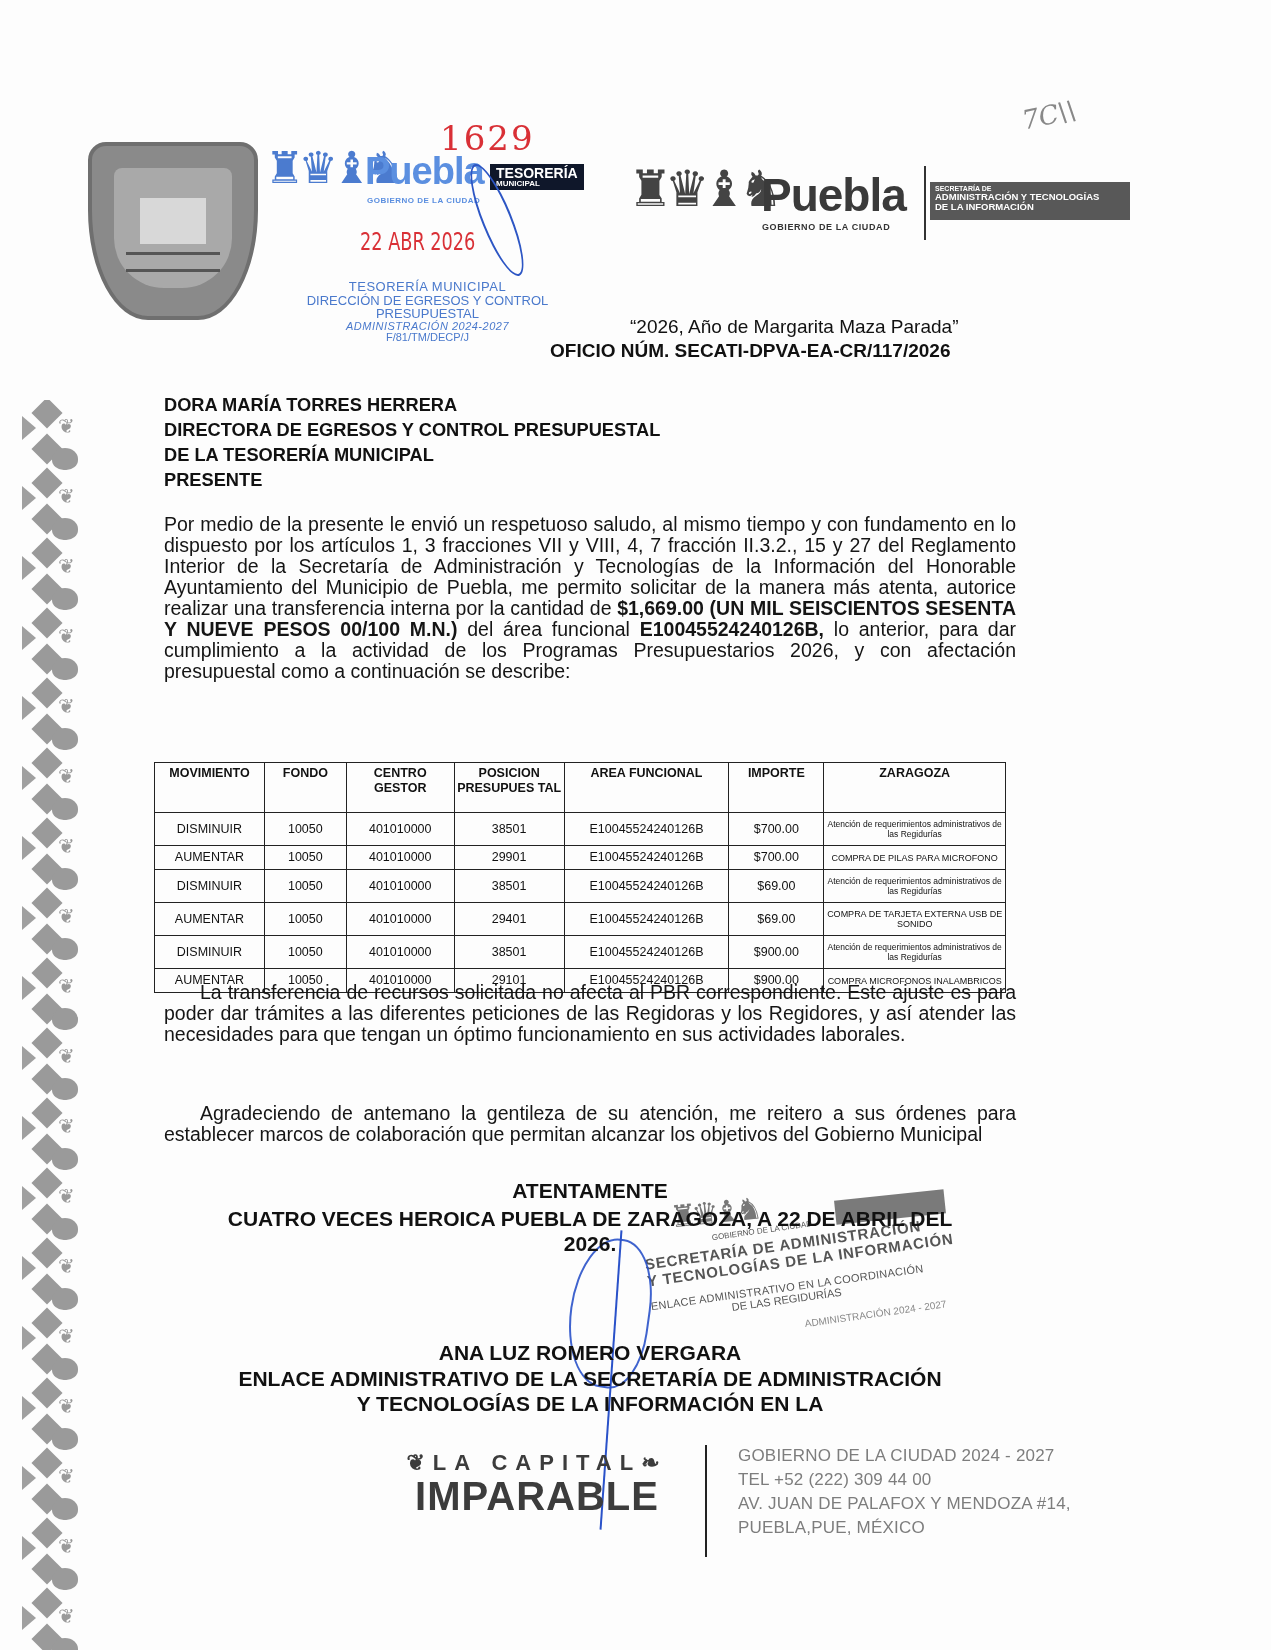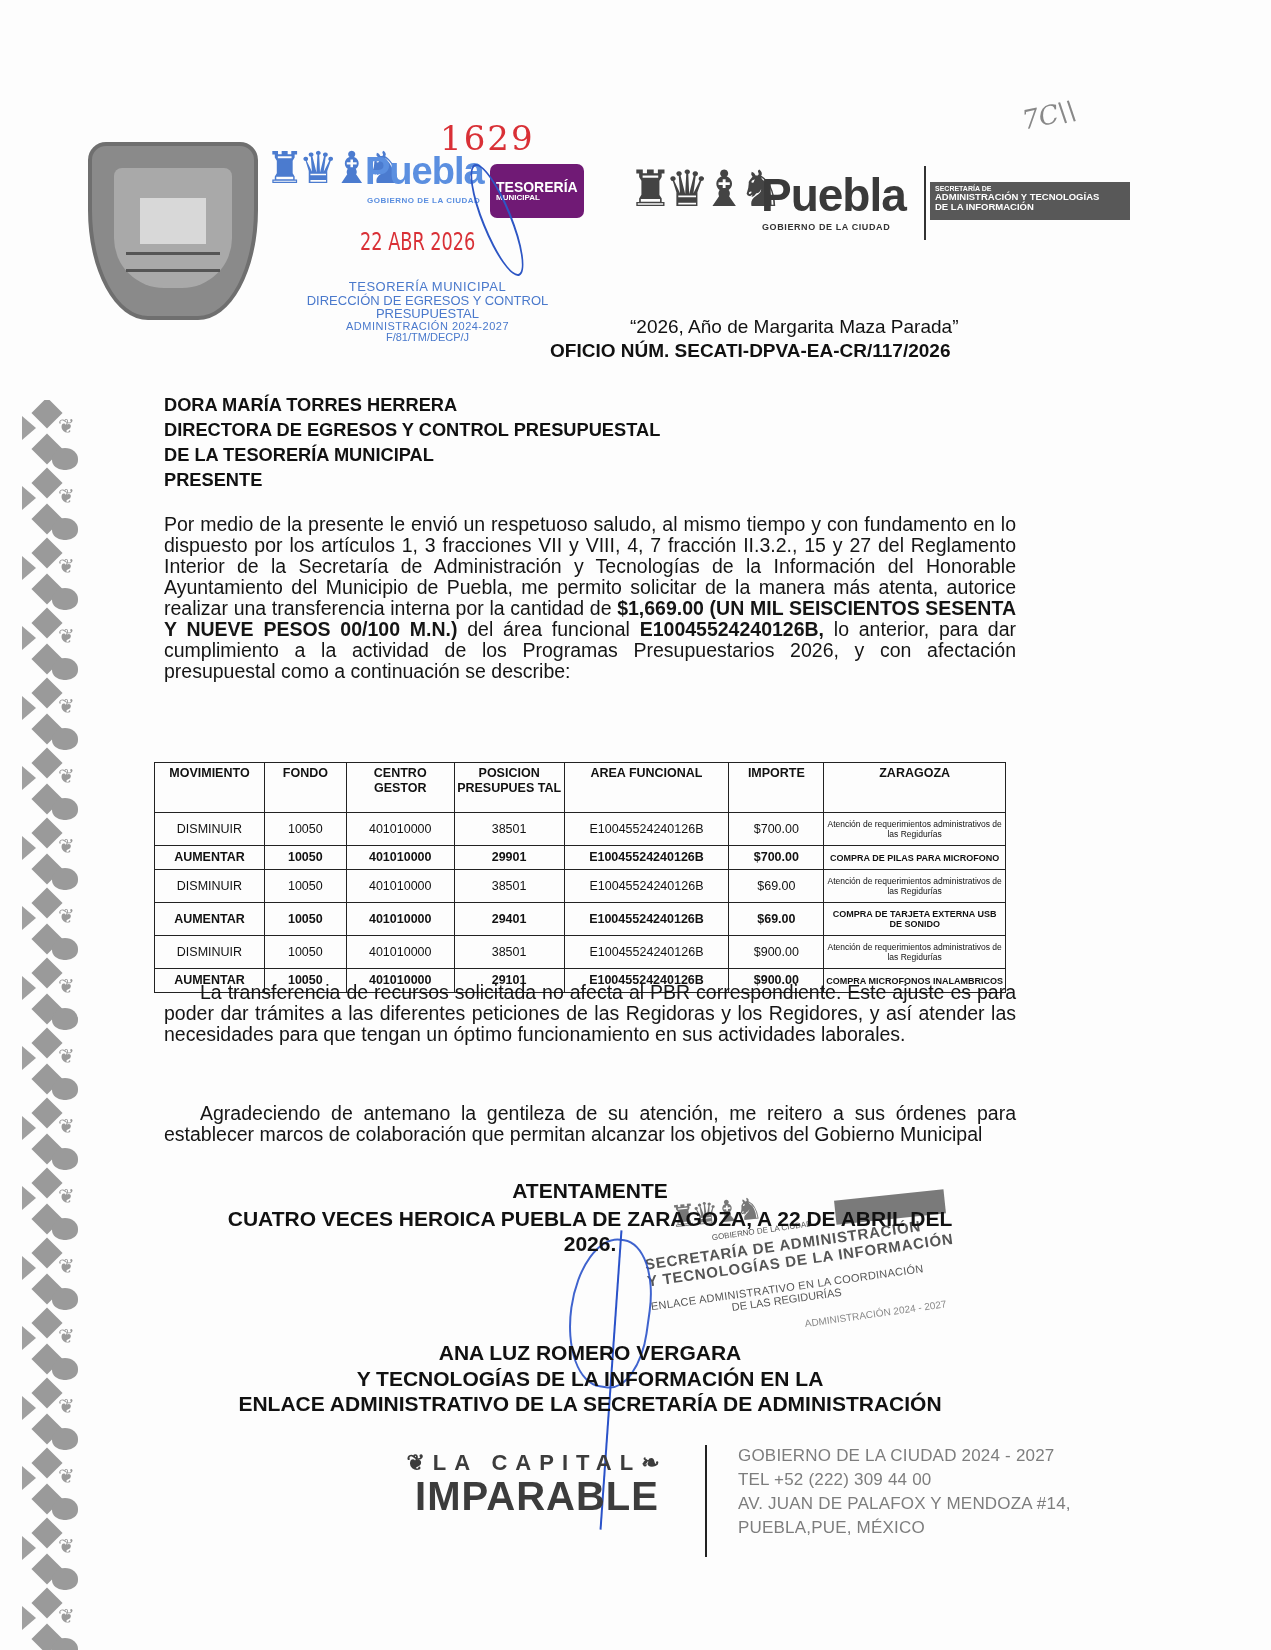--- a/index.html
+++ b/index.html
@@ -17,29 +17,29 @@
   
   .crest { position: absolute; left: 88px; top: 142px; width: 170px; height: 178px; background: #8a8a8a; border-radius: 18px 18px 60px 60px / 18px 18px 110px 110px; border: 4px solid #6f6f6f; }
   .crest-inner { position: absolute; left: 22px; top: 22px; width: 118px; height: 120px; background: #a9a9a9; border-radius: 8px 8px 50px 50px; }
   .crest-building { position: absolute; left: 26px; top: 30px; width: 66px; height: 46px; background: #d8d8d8; }
   .crest-water { position: absolute; left: 12px; top: 84px; width: 94px; height: 20px; border-top: 3px solid #555; border-bottom: 3px solid #555; }
 
   .stamp-logo { position: absolute; left: 265px; top: 142px; width: 330px; height: 70px; }
   .stamp-glyphs { position: absolute; left: 0; top: 0; font-size: 44px; color: #4b7bcf; letter-spacing: -6px; }
   .stamp-puebla { position: absolute; left: 100px; top: 8px; font-size: 38px; font-weight: bold; color: #5b8fe0; letter-spacing: -1px; }
   .stamp-gob { position: absolute; left: 102px; top: 54px; font-size: 8px; font-weight: bold; color: #5b8fe0; letter-spacing: 0.5px; }
-  .stamp-tesoreria { position: absolute; left: 225px; top: 22px; background: #701a75; color: #fff; font-size: 14px; font-weight: bold; padding: 16px 6px; line-height: 1; border-radius: 7px; }
+  .stamp-tesoreria { position: absolute; left: 225px; top: 22px; background: #0f172a; color: #fff; font-size: 14px; font-weight: bold; padding: 2px 6px; line-height: 1; }
   .stamp-tesoreria small { display: block; font-size: 8px; font-weight: bold; }
   .stamp-number { position: absolute; left: 440px; top: 118px; font-family: "DejaVu Serif", serif; font-size: 34px; color: #d93036; letter-spacing: 2px; }
   .stamp-date { position: absolute; left: 360px; top: 228px; font-family: "DejaVu Sans Condensed", "DejaVu Sans", sans-serif; font-size: 24px; color: #d93036; letter-spacing: 0px; transform: scaleX(0.82); transform-origin: left; }
   .stamp-lines { position: absolute; left: 290px; top: 280px; width: 275px; text-align: center; color: #4a79cc; line-height: 1.05; }
   .stamp-lines .l1 { font-size: 13px; letter-spacing: 0.5px; }
   .stamp-lines .l2 { font-size: 13px; }
   .stamp-lines .l3 { font-size: 13px; }
-  .stamp-lines .l4 { font-size: 11px; letter-spacing: 0.5px; }
+  .stamp-lines .l4 { font-size: 11px; letter-spacing: 0.5px; font-style: italic; }
   .stamp-lines .l5 { font-size: 11px; }
   .stamp-loop { position: absolute; left: 482px; top: 160px; width: 30px; height: 120px; border: 2px solid #2d56c4; border-radius: 50%; transform: rotate(-22deg); }
 
   .sec-logo { position: absolute; left: 628px; top: 158px; width: 510px; height: 80px; }
   .sec-glyphs { position: absolute; left: 0; top: 2px; font-size: 50px; color: #444; letter-spacing: -8px; }
   .sec-puebla { position: absolute; left: 133px; top: 10px; font-size: 46px; font-weight: bold; color: #3a3a3a; letter-spacing: -1px; }
   .sec-gob { position: absolute; left: 134px; top: 64px; font-size: 9px; font-weight: bold; color: #333; letter-spacing: 0.6px; }
   .sec-divider { position: absolute; left: 296px; top: 8px; width: 2px; height: 74px; background: #333; }
   .sec-band { position: absolute; left: 302px; top: 24px; width: 200px; height: 38px; background: #585858; color: #fff; padding: 3px 5px; line-height: 1.05; }
   .sec-band .s1 { font-size: 7px; font-weight: bold; }
@@ -57,21 +57,21 @@
   .p1 { top: 514px; }
   .p2 { top: 982px; text-indent: 36px; }
   .p3 { top: 1103px; text-indent: 36px; }
   .para b { font-weight: bold; }
 
   
   .budget-table { position: absolute; left: 154px; top: 762px; width: 852px; border-collapse: collapse; font-size: 12.5px; }
   .budget-table th, .budget-table td { border: 1.3px solid #222; text-align: center; padding: 0 2px; }
   .budget-table th { vertical-align: top; font-weight: bold; height: 50px; padding-top: 3px; line-height: 15px; }
   .budget-table td { height: 24px; line-height: 11px; }
-  .budget-table tr.up td { font-weight: bold; }
+  .budget-table tr.up td { font-weight: normal; }
   .budget-table td.act { font-size: 8.5px; line-height: 10px; padding: 6px 2px; }
   .budget-table tr.up td.act { font-size: 9px; text-align: center; }
 
   
   .closing { position: absolute; left: 164px; width: 852px; text-align: center; font-weight: bold; font-size: 21px; line-height: 25px; color: #111; }
   .atentamente { top: 1178px; }
   .place-date { top: 1206px; }
   .signer-name { top: 1340px; }
   .signer-title { top: 1366px; }
 
@@ -378,22 +378,22 @@
 <div class="signature"></div>
 <div class="signature-line"></div>
 
 <div class="closing atentamente">ATENTAMENTE</div>
 <div class="closing place-date">
   <div>CUATRO VECES HEROICA PUEBLA DE ZARAGOZA, A 22 DE ABRIL DEL</div>
   <div>2026.</div>
 </div>
 <div class="closing signer-name">ANA LUZ ROMERO VERGARA</div>
 <div class="closing signer-title">
+  <div>ENLACE ADMINISTRATIVO DE LA SECRETARÍA DE ADMINISTRACIÓN</div>
   <div>Y TECNOLOGÍAS DE LA INFORMACIÓN EN LA</div>
-  <div>ENLACE ADMINISTRATIVO DE LA SECRETARÍA DE ADMINISTRACIÓN</div>
 </div>
 
 <div class="footer-brand">
   <div class="b1"><span>❦</span><span>LA CAPITAL</span><span>❧</span></div>
   <div class="b2">IMPARABLE</div>
 </div>
 <div class="footer-divider"></div>
 <div class="footer-info">
   <div>GOBIERNO DE LA CIUDAD 2024 - 2027</div>
   <div>TEL +52 (222) 309 44 00</div>

